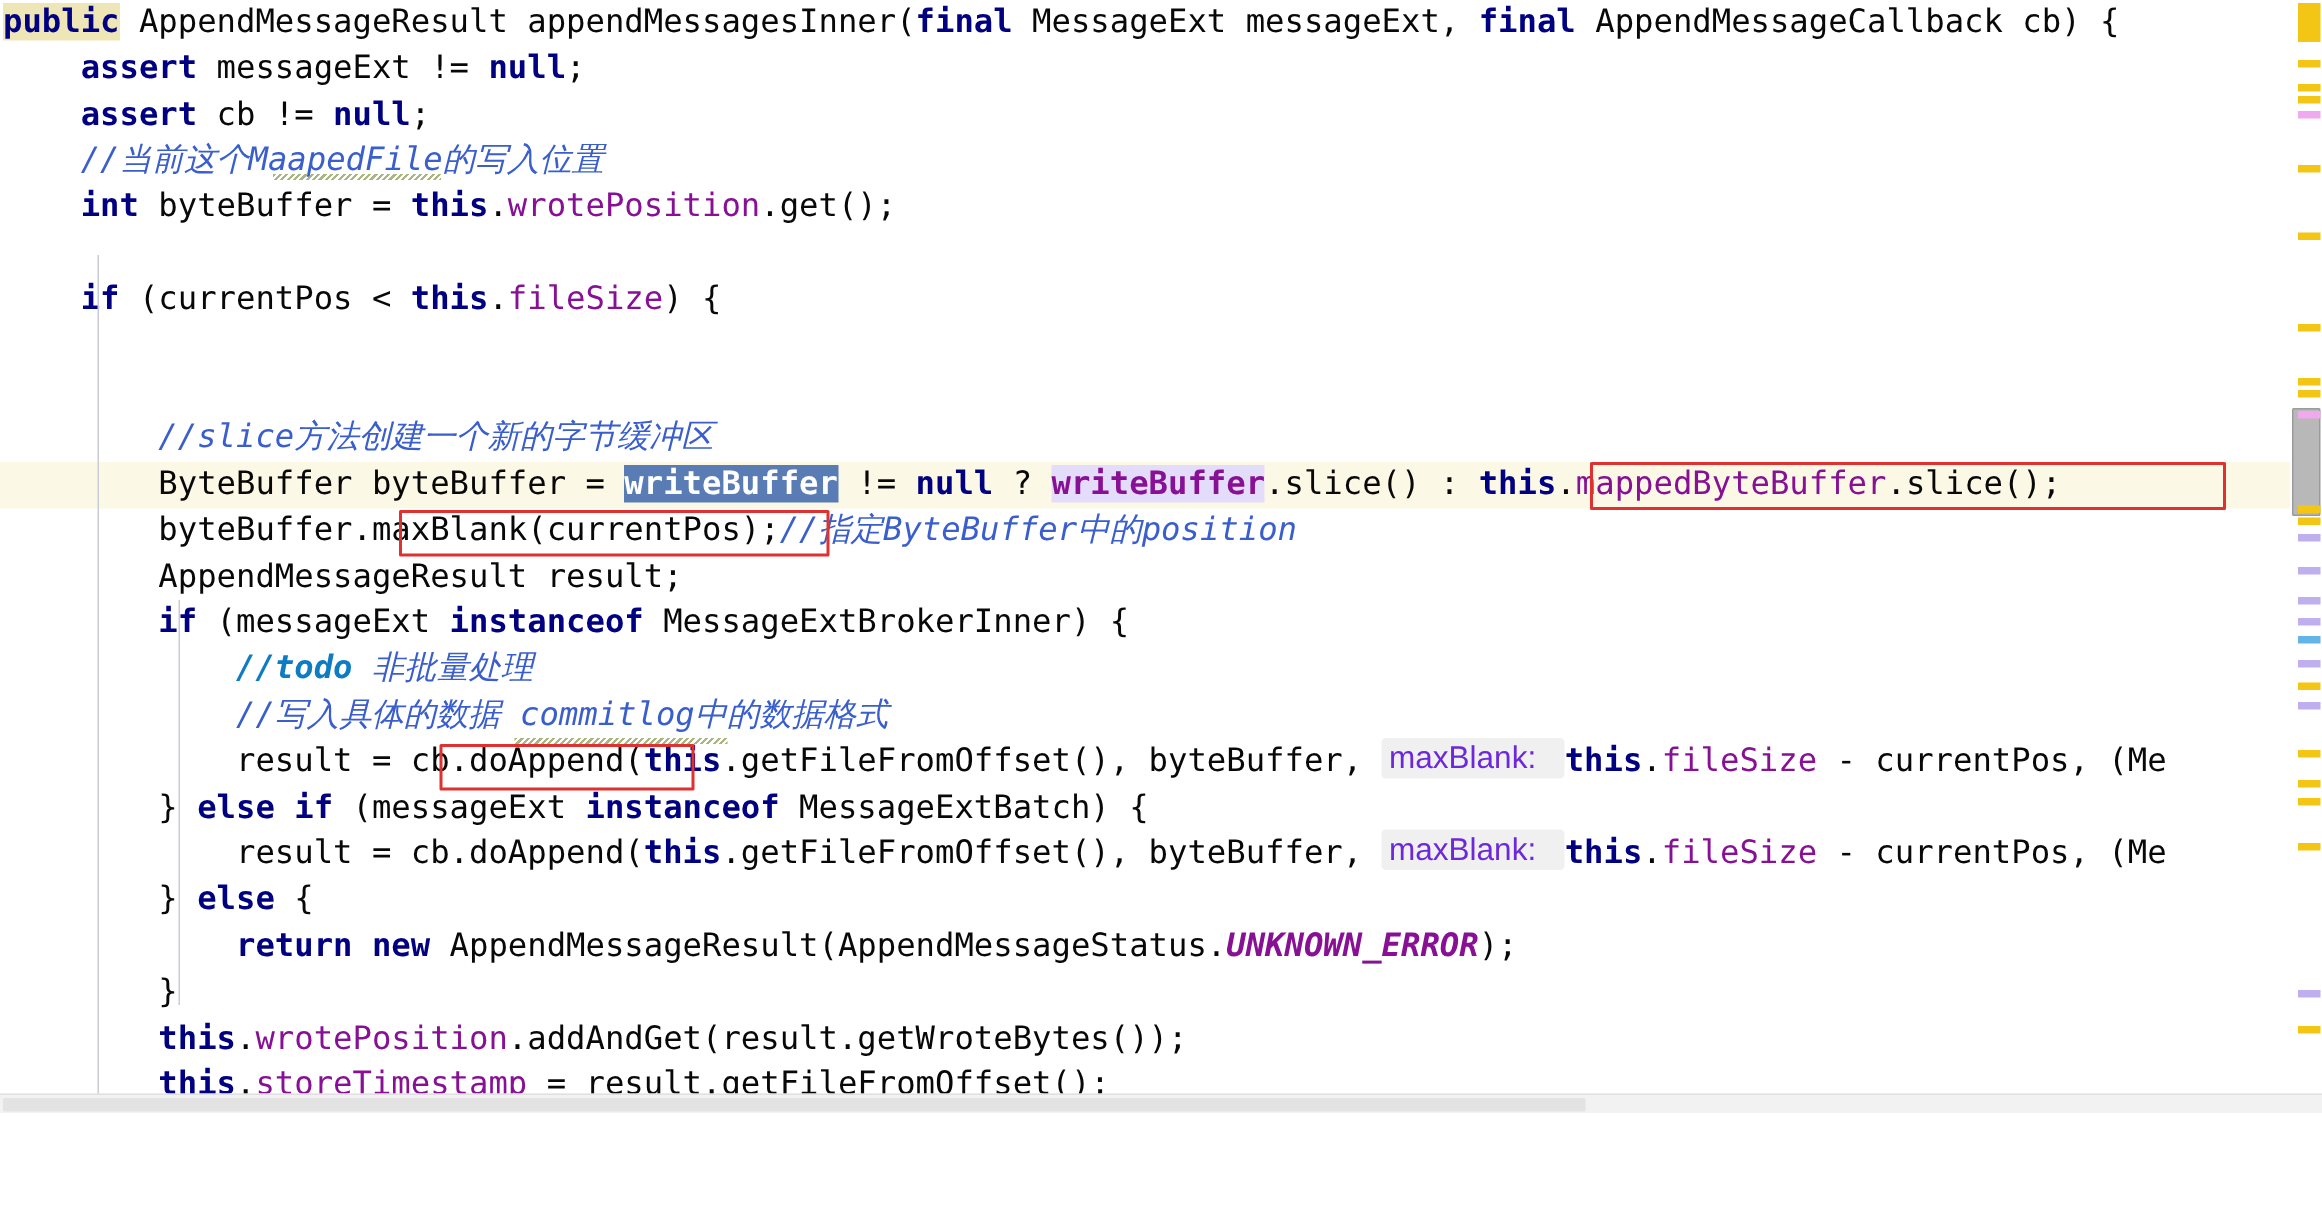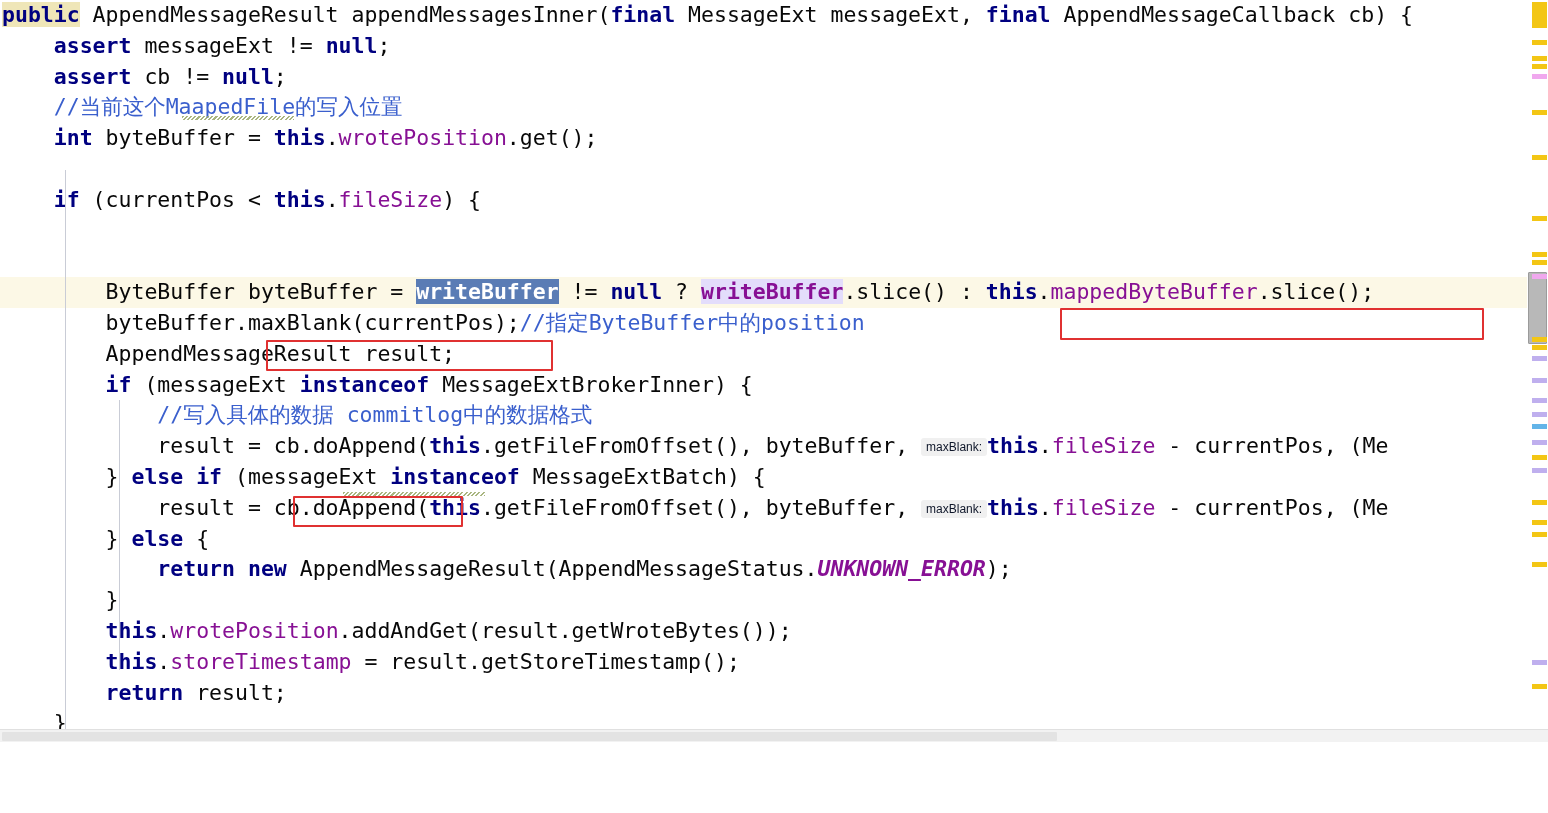--- a/index.html
+++ b/index.html
@@ -57,42 +57,42 @@
     position: absolute;
     width: 1px;
     background: #c9ccd6;
   }
 
   
   .kw   { color: #000080; font-weight: bold; }           
   .pl   { color: #080808; }                              
   .fld  { color: #871094; font-weight: normal; }           
   .sfld { color: #871094; font-weight: bold; font-style: italic; }
-  .cmt  { color: #3a5fcd; } 
+  .cmt  { color: #3a5fcd; font-style: italic; } 
   .cmt-todo { color: #0d7cc2; font-style: italic; font-weight: bold; }
 
   
   .sel-primary {
     background: #5a7cb5;
     color: #ffffff;
     font-weight: bold;
   }
   .sel-secondary {
     background: #e3ddfb;
     color: #871094;
     font-weight: bold;
   }
 
   
   .hint {
     background: #f0f0f0;
-    color: #0f172a;
-    font-size: 12px;
+    color: #6d28d9;
+    font-size: 21px;
     font-family: "Liberation Sans", sans-serif;
-    padding: 2px 5px 2px 5px;
+    padding: 2px 19px 2px 5px;
     border-radius: 3px;
     position: relative;
     top: -2px;
   }
 
   
   .redbox {
     position: absolute;
     border: 2px solid #e03131;
     border-radius: 1px;
@@ -170,33 +170,35 @@
   <div id="code">
       <div class="line"><span class="kw" style="background: rgb(239, 230, 184);">public</span><span class="pl"> AppendMessageResult appendMessagesInner(</span><span class="kw">final</span><span class="pl"> MessageExt messageExt, </span><span class="kw">final</span><span class="pl"> AppendMessageCallback cb) {</span></div>
       <div class="line"><span class="pl">    </span><span class="kw">assert</span><span class="pl"> messageExt != </span><span class="kw">null</span><span class="pl">;</span></div>
       <div class="line"><span class="pl">    </span><span class="kw">assert</span><span class="pl"> cb != </span><span class="kw">null</span><span class="pl">;</span></div>
       <div class="line"><span class="pl">    </span><span class="cmt">//当前这个MaapedFile的写入位置</span></div>
       <div class="line"><span class="pl">    </span><span class="kw">int</span><span class="pl"> byteBuffer = </span><span class="kw">this</span><span class="pl">.</span><span class="fld">wrotePosition</span><span class="pl">.get();</span></div>
       <div class="line"><span class="pl"></span></div>
       <div class="line"><span class="pl">    </span><span class="kw">if</span><span class="pl"> (currentPos &lt; </span><span class="kw">this</span><span class="pl">.</span><span class="fld">fileSize</span><span class="pl">) {</span></div>
       <div class="line"><span class="pl">        </span></div>
       <div class="line"><span class="pl">        </span></div>
+      <div class="line"><span class="pl">        </span><span class="cmt">//slice方法创建一个新的字节缓冲区</span></div>
       <div class="line caret-line"><span class="pl">        ByteBuffer byteBuffer = </span><span class="sel-primary">writeBuffer</span><span class="pl"> != </span><span class="kw">null</span><span class="pl"> ? </span><span class="sel-secondary">writeBuffer</span><span class="pl">.slice() : </span><span class="kw">this</span><span class="pl">.</span><span class="fld">mappedByteBuffer</span><span class="pl">.slice();</span></div>
       <div class="line"><span class="pl">        byteBuffer.maxBlank(currentPos);</span><span class="cmt">//指定ByteBuffer中的position</span></div>
       <div class="line"><span class="pl">        AppendMessageResult result;</span></div>
       <div class="line"><span class="pl">        </span><span class="kw">if</span><span class="pl"> (messageExt </span><span class="kw">instanceof</span><span class="pl"> MessageExtBrokerInner) {</span></div>
+      <div class="line"><span class="pl">            </span><span class="cmt-todo">//todo</span><span class="cmt"> 非批量处理</span></div>
       <div class="line"><span class="pl">            </span><span class="cmt">//写入具体的数据 commitlog中的数据格式</span></div>
       <div class="line"><span class="pl">            result = cb.doAppend(</span><span class="kw">this</span><span class="pl">.getFileFromOffset(), byteBuffer, </span><span class="hint">maxBlank:</span><span class="kw">this</span><span class="pl">.</span><span class="fld">fileSize</span><span class="pl"> - currentPos, (Me</span></div>
       <div class="line"><span class="pl">        } </span><span class="kw">else if</span><span class="pl"> (messageExt </span><span class="kw">instanceof</span><span class="pl"> MessageExtBatch) {</span></div>
       <div class="line"><span class="pl">            result = cb.doAppend(</span><span class="kw">this</span><span class="pl">.getFileFromOffset(), byteBuffer, </span><span class="hint">maxBlank:</span><span class="kw">this</span><span class="pl">.</span><span class="fld">fileSize</span><span class="pl"> - currentPos, (Me</span></div>
       <div class="line"><span class="pl">        } </span><span class="kw">else</span><span class="pl"> {</span></div>
       <div class="line"><span class="pl">            </span><span class="kw">return new</span><span class="pl"> AppendMessageResult(AppendMessageStatus.</span><span class="sfld">UNKNOWN_ERROR</span><span class="pl">);</span></div>
       <div class="line"><span class="pl">        }</span></div>
       <div class="line"><span class="pl">        </span><span class="kw">this</span><span class="pl">.</span><span class="fld">wrotePosition</span><span class="pl">.addAndGet(result.getWroteBytes());</span></div>
-      <div class="line"><span class="pl">        </span><span class="kw">this</span><span class="pl">.</span><span class="fld">storeTimestamp</span><span class="pl"> = result.getStoreTimestamp();</span></div>
+      <div class="line"><span class="pl">        </span><span class="kw">this</span><span class="pl">.</span><span class="fld">storeTimestamp</span><span class="pl"> = result.getFileFromOffset();</span></div>
       <div class="line"><span class="pl">        </span><span class="kw">return</span><span class="pl"> result;</span></div>
       <div class="line"><span class="pl">    }</span></div>
     </div>
 
   <div id="overlays">
       <div class="guide" style="left: 65px; top: 170px; height: 620px;"></div>
       <div class="guide" style="left: 119px; top: 400px; height: 190px;"></div>
       <div class="guide" style="left: 119px; top: 590px; height: 30px;"></div>
       <div class="guide" style="left: 119px; top: 620px; height: 50px;"></div>
       <div class="redbox" style="left: 1060px; top: 308px; width: 424px; height: 32px;"></div>

